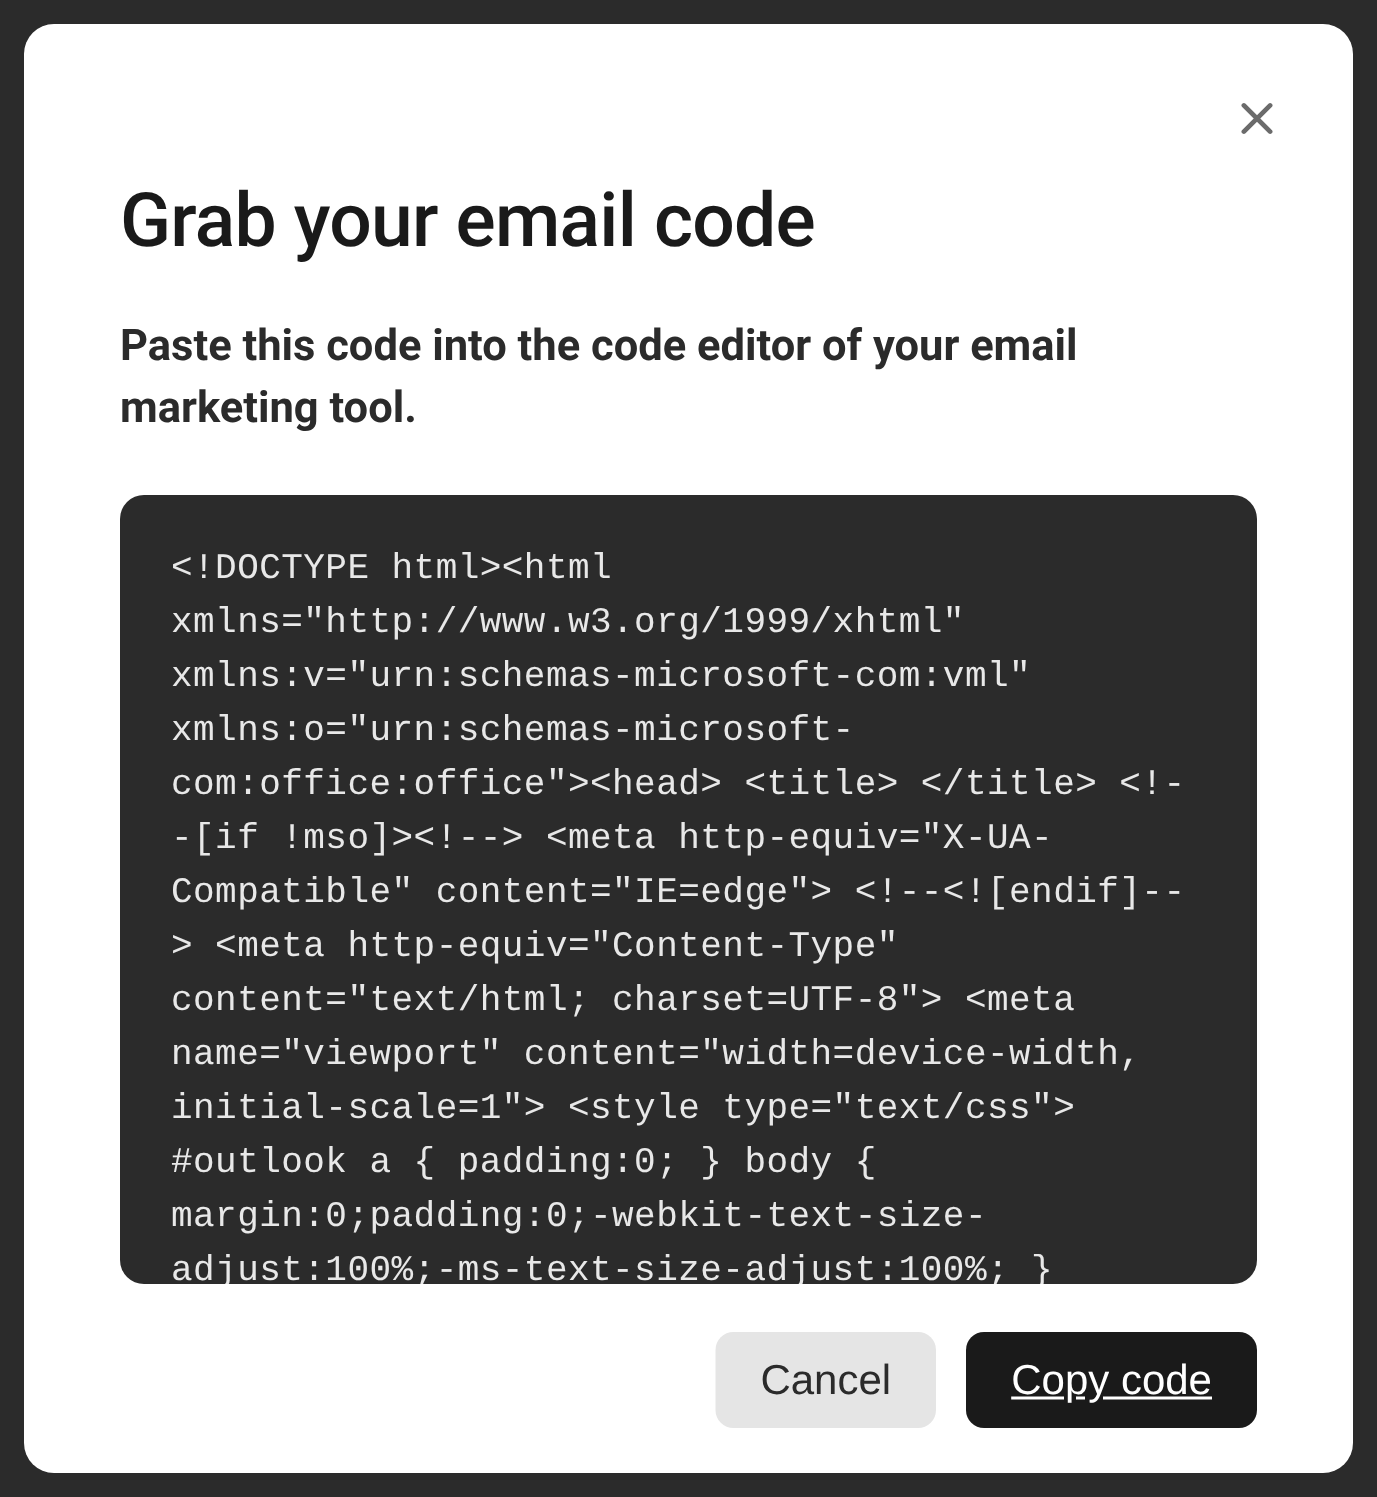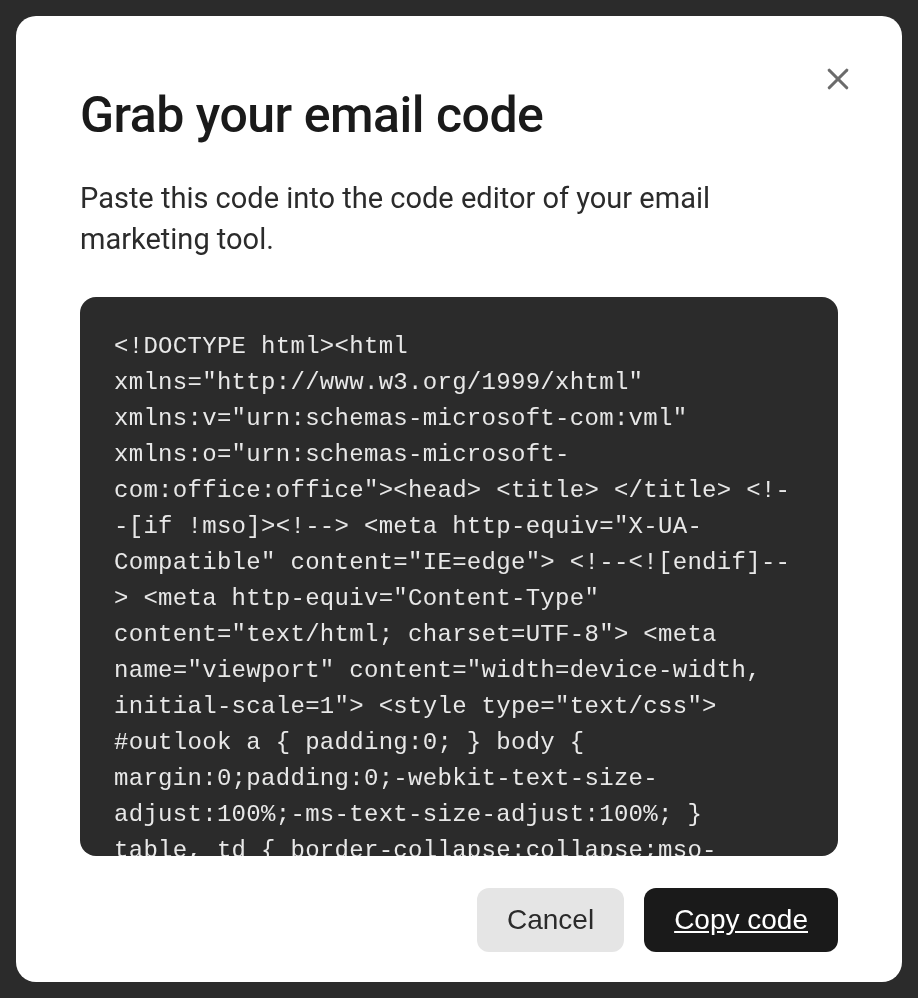--- a/index.html
+++ b/index.html
@@ -15,21 +15,21 @@
       overflow: hidden;
     }
     .modal {
       position: absolute;
       top: 16px;
       left: 16px;
       right: 16px;
       bottom: 16px;
       background: #ffffff;
       border-radius: 20px;
-      padding: 70px 64px 30px 64px;
+      padding: 103px 64px 30px 64px;
       display: flex;
       flex-direction: column;
     }
     .close-btn {
       position: absolute;
       top: 44px;
       right: 44px;
       width: 40px;
       height: 40px;
       border: none;
@@ -49,21 +49,21 @@
       font-weight: 500;
       color: #1a1a1a;
       margin-bottom: 34px;
       letter-spacing: -0.5px;
     }
     .modal-subtitle {
       font-size: 29px;
       line-height: 1.4;
       color: #2b2b2b;
       margin-bottom: 38px;
-      font-weight: 400;
+      font-weight: 700;
     }
     .code-block {
       background: #2b2b2b;
       border-radius: 16px;
       padding: 32px 34px;
       flex: 1;
       overflow: hidden;
       color: #e8e8e8;
       font-family: "SFMono-Regular", Consolas, "Liberation Mono", Menlo, Courier, monospace;
       font-size: 24px;

